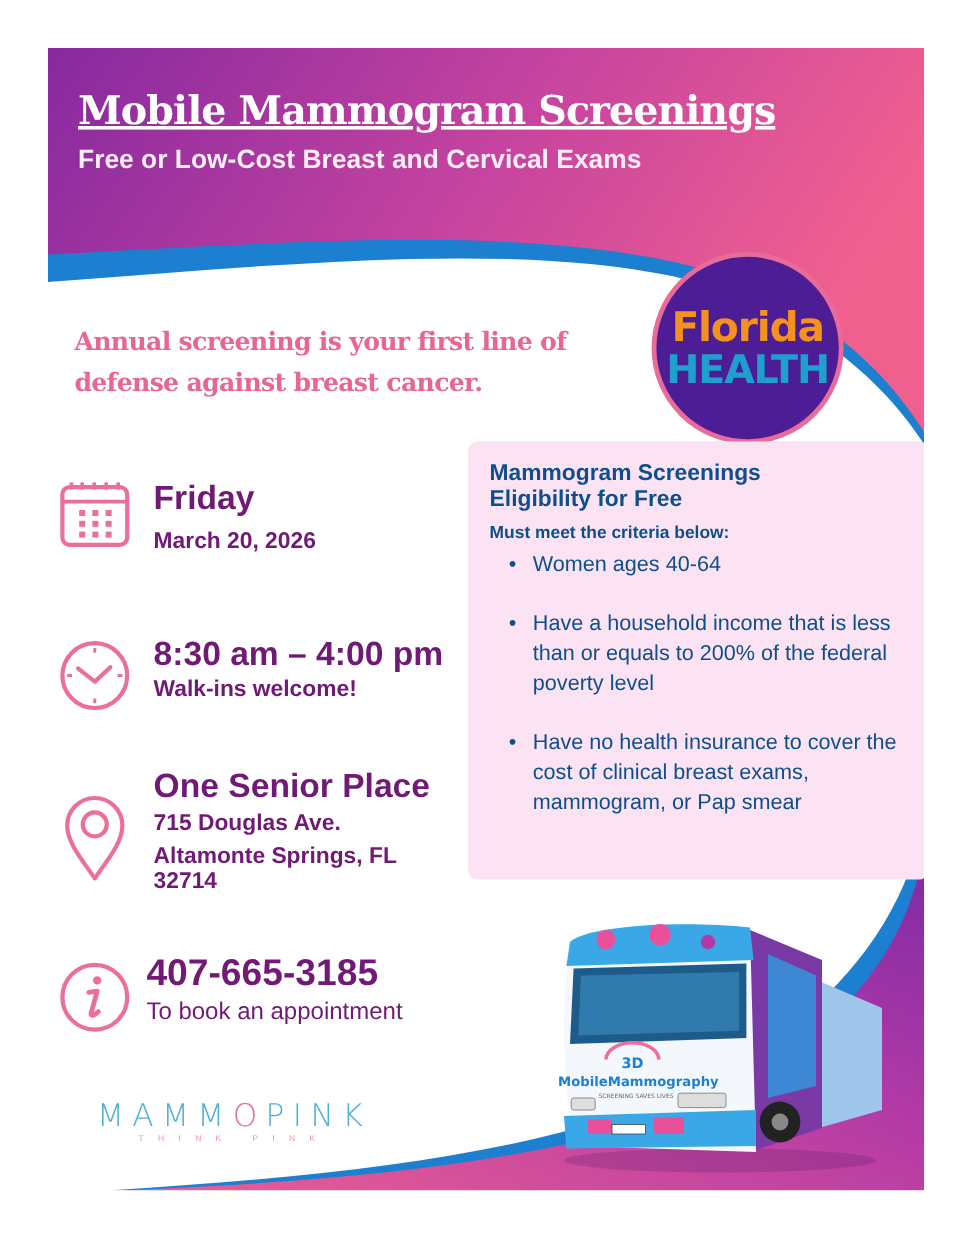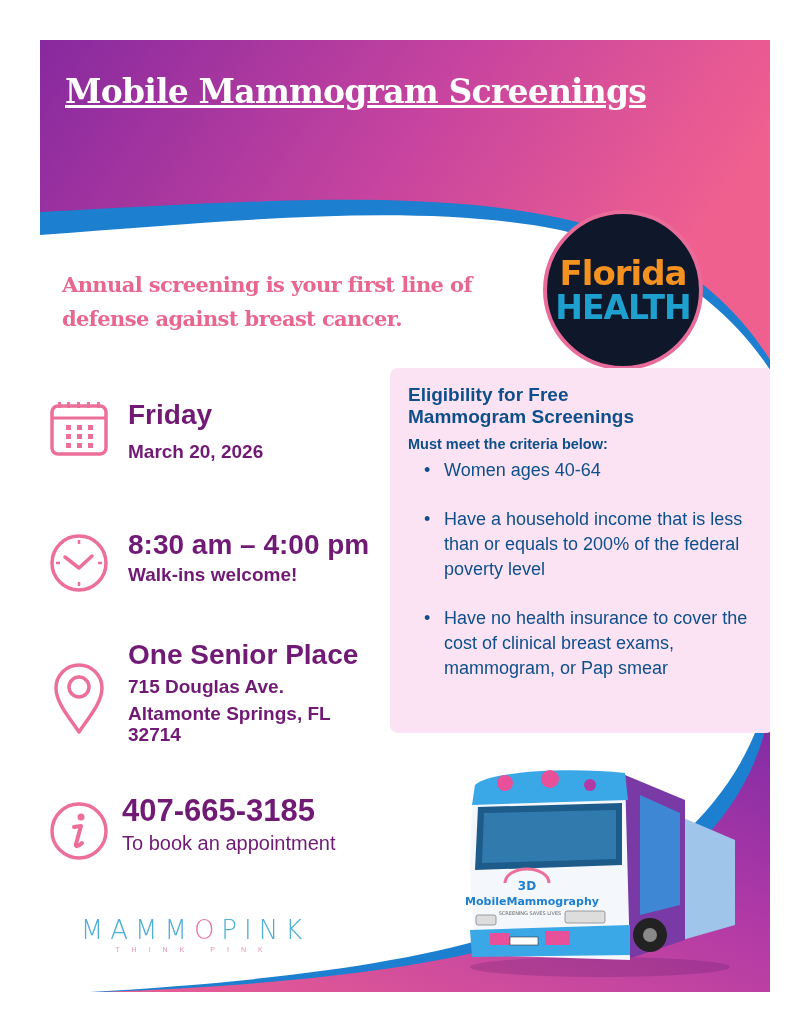--- a/index.html
+++ b/index.html
@@ -26,21 +26,21 @@
     font-family: "Liberation Sans", sans-serif; font-size: 22px; font-weight: bold;
     line-height: 30px; margin-top: 3px; color: #fbeef8;
   }
   .tagline {
     position: absolute; left: 22px; top: 228px;
     font-family: "DejaVu Serif", serif; font-weight: bold; font-size: 21px;
     line-height: 34px; color: #e8668f; letter-spacing: -0.6px; width: 480px;
   }
   .fh-logo {
     position: absolute; left: 503px; top: 170px; width: 160px; height: 160px;
-    border-radius: 50%; background: #0f172a; border: 4px solid #e86b9a;
+    border-radius: 50%; background: #4c1d95; border: 4px solid #e86b9a;
     display: flex; flex-direction: column; align-items: center; justify-content: center;
   }
   .fh-florida { font-family: "DejaVu Sans", sans-serif; font-weight: bold; font-size: 34px; color: #f39121; line-height: 36px; letter-spacing: -1px; }
   .fh-health { font-family: "DejaVu Sans", sans-serif; font-weight: bold; font-size: 33px; color: #1ea0cf; line-height: 34px; letter-spacing: -1px; }
 
   .info-block { position: absolute; left: 8px; }
   .info-icon { position: absolute; left: 0; top: 0; width: 62px; height: 62px; }
   .info-text { position: absolute; left: 80px; top: 0; color: #701a75; white-space: nowrap; }
   .big { font-weight: bold; font-size: 28px; line-height: 34px; }
   .med { font-weight: bold; font-size: 19px; line-height: 26px; }
@@ -79,20 +79,21 @@
         <stop offset="0.55" stop-color="#c7449f"></stop>
         <stop offset="1" stop-color="#f0608f"></stop>
       </linearGradient>
     </defs>
     <path d="M0,0 H730 V325 C690,260 620,205 520,180 C380,150 200,170 0,185 Z" fill="url(#hg)"></path>
     <path d="M0,172 C200,162 380,148 520,178 C620,200 690,255 730,320 L730,330 C690,268 618,212 520,190 C380,162 200,180 0,195 Z" fill="#1c7fcf"></path>
   </svg>
 
   <div class="header-text">
     <div class="main-title">Mobile Mammogram Screenings</div>
+    <div class="subtitle">Free or Low-Cost Breast and Cervical Exams</div>
   </div>
 
   <div class="tagline">Annual screening is your first line of defense against breast cancer.</div>
 
   <div class="fh-logo">
     <div class="fh-florida">Florida</div>
     <div class="fh-health">HEALTH</div>
   </div>
 
   <svg class="swoosh-bottom" viewBox="0 0 730 312" preserveAspectRatio="none">
@@ -170,22 +171,22 @@
       <circle cx="33" cy="17" r="3.5" fill="#ec6f9a"></circle>
       <path d="M26,27 L33,26 L28,44 C27,47 30,47 34,43" fill="none" stroke="#ec6f9a" stroke-width="4" stroke-linecap="round" stroke-linejoin="round"></path>
     </svg>
     <div class="info-text" style="left:74px;">
       <div class="big" style="font-size:31px; line-height:38px;">407-665-3185</div>
       <div class="reg">To book an appointment</div>
     </div>
   </div>
 
   <div class="elig">
+    <div class="elig-title">Mammogram Screenings</div>
     <div class="elig-title">Eligibility for Free</div>
-    <div class="elig-title">Mammogram Screenings</div>
     <div class="elig-sub">Must meet the criteria below:</div>
     <ul class="elig-list">
       <li><span class="bullet">•</span><span>Women ages 40-64</span></li>
       <li><span class="bullet">•</span><span>Have a household income that is less than or equals to 200% of the federal poverty level</span></li>
       <li><span class="bullet">•</span><span>Have no health insurance to cover the cost of clinical breast exams, mammogram, or Pap smear</span></li>
     </ul>
   </div>
 
   <svg class="bus" viewBox="0 0 290 225">
     <ellipse cx="150" cy="212" rx="130" ry="10" fill="#5a1a6a" opacity="0.25"></ellipse>

